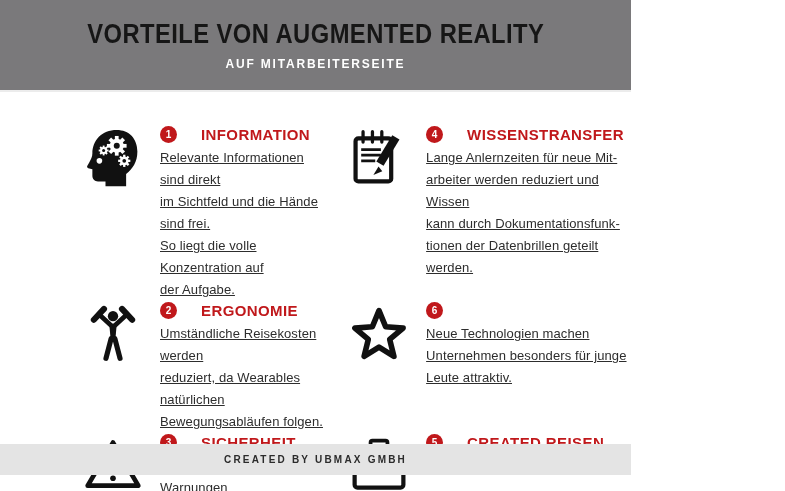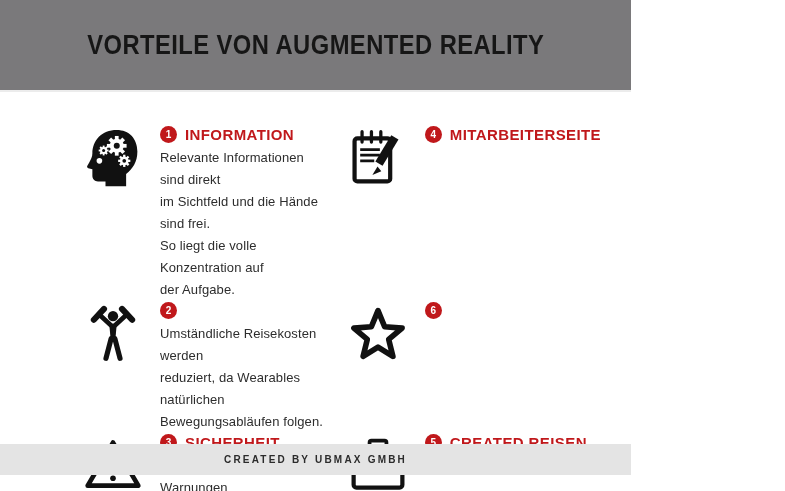--- a/index.html
+++ b/index.html
@@ -89,34 +89,35 @@
     border-radius: 50%;
     background: var(--accent-red);
     color: #ffffff;
     font-size: 10px;
     font-weight: bold;
     display: flex;
     align-items: center;
     justify-content: center;
   }
   .item-title {
-    margin: 0;
+    margin: 16px;
     font-size: 15px;
     font-weight: bold;
     color: var(--accent-red);
     letter-spacing: 0.4px;
     white-space: nowrap;
   }
   .item-body {
     margin: 4px 0 0 0;
     font-size: 13px;
     line-height: 22px;
     color: var(--text-dark);
     letter-spacing: 0.1px;
     white-space: pre-line;
+    text-decoration: underline;
   }
 
   
   .footer {
     position: absolute;
     left: 0;
     bottom: 16px;
     width: 100%;
     height: 31px;
     background: var(--footer-gray);
@@ -132,20 +133,21 @@
     white-space: nowrap;
   }
 </style>
 </head>
 <body>
 
 <div class="page">
 
   <header class="header">
     <h1 class="title">VORTEILE VON AUGMENTED REALITY</h1>
+    <div class="subtitle">AUF MITARBEITERSEITE</div>
   </header>
 
   <main class="content">
 
     <section class="item">
       <div class="icon-box">
         <svg viewBox="0 0 64 64" aria-hidden="true">
           <defs>
             <g id="gearA">
               <g fill="#ffffff">
@@ -186,20 +188,21 @@
           <path d="M34 23 L47 11" stroke="#111111" stroke-width="5" stroke-linecap="round" fill="none"></path>
           <path d="M11.6 16.8 L22.4 5.2" stroke="#111111" stroke-width="6.5" stroke-linecap="round" fill="none"></path>
           <path d="M41.6 5.2 L52.4 16.8" stroke="#111111" stroke-width="6.5" stroke-linecap="round" fill="none"></path>
           <path d="M30 37 L24.5 58" stroke="#111111" stroke-width="5.5" stroke-linecap="round" fill="none"></path>
           <path d="M34 37 L39.5 58" stroke="#111111" stroke-width="5.5" stroke-linecap="round" fill="none"></path>
         </svg>
       </div>
       <div class="item-text">
         <div class="item-head">
           <span class="badge">2</span>
+          <h2 class="item-title">ERGONOMIE</h2>
         </div>
         <p class="item-body">Umständliche Reisekosten werden
 reduziert, da Wearables natürlichen
 Bewegungsabläufen folgen.</p>
       </div>
     </section>
 
     <section class="item">
       <div class="icon-box">
         <svg viewBox="0 0 64 64" aria-hidden="true">
@@ -226,35 +229,42 @@
           <rect x="7" y="11" width="38" height="46" rx="3" fill="#ffffff" stroke="#111111" stroke-width="4.5"></rect>
           <path d="M15 4 L15 15 M25 4 L25 15 M35 4 L35 15" stroke="#111111" stroke-width="3.5" stroke-linecap="round" fill="none"></path>
           <path d="M13 23 H34 M13 29 H34 M13 35 H28" stroke="#111111" stroke-width="3" fill="none"></path>
           <path d="M50 10 L33 38" stroke="#111111" stroke-width="9" fill="none"></path>
           <path d="M31.5 41 L26 50 L35.5 46 Z" fill="#111111"></path>
         </svg>
       </div>
       <div class="item-text">
         <div class="item-head">
           <span class="badge">4</span>
-          <h2 class="item-title">MITARBEITERSEITE</h2>
-        </div>
+          <h2 class="item-title">WISSENSTRANSFER</h2>
+        </div>
+        <p class="item-body">Lange Anlernzeiten für neue Mit-
+arbeiter werden reduziert und Wissen
+kann durch Dokumentationsfunk-
+tionen der Datenbrillen geteilt werden.</p>
       </div>
     </section>
 
     <section class="item">
       <div class="icon-box">
         <svg viewBox="0 0 64 64" aria-hidden="true">
           <path d="M32 7 L39.1 24.3 L57.7 25.7 L43.4 37.7 L47.9 55.8 L32 46 L16.1 55.8 L20.6 37.7 L6.3 25.7 L24.9 24.3 Z" fill="none" stroke="#111111" stroke-width="6" stroke-linejoin="round"></path>
         </svg>
       </div>
       <div class="item-text">
         <div class="item-head">
           <span class="badge">6</span>
         </div>
+        <p class="item-body">Neue Technologien machen
+Unternehmen besonders für junge
+Leute attraktiv.</p>
       </div>
     </section>
 
     <section class="item">
       <div class="icon-box">
         <svg viewBox="0 0 64 64" aria-hidden="true">
           <rect x="23" y="5" width="18" height="14" rx="2" fill="none" stroke="#111111" stroke-width="4"></rect>
           <rect x="6" y="14" width="52" height="41" rx="3" fill="#ffffff" stroke="#111111" stroke-width="4.5"></rect>
           <line x1="6" y1="32" x2="58" y2="32" stroke="#111111" stroke-width="4.5"></line>
           <rect x="15" y="27" width="8" height="11" rx="1" fill="#ffffff" stroke="#111111" stroke-width="3.5"></rect>

